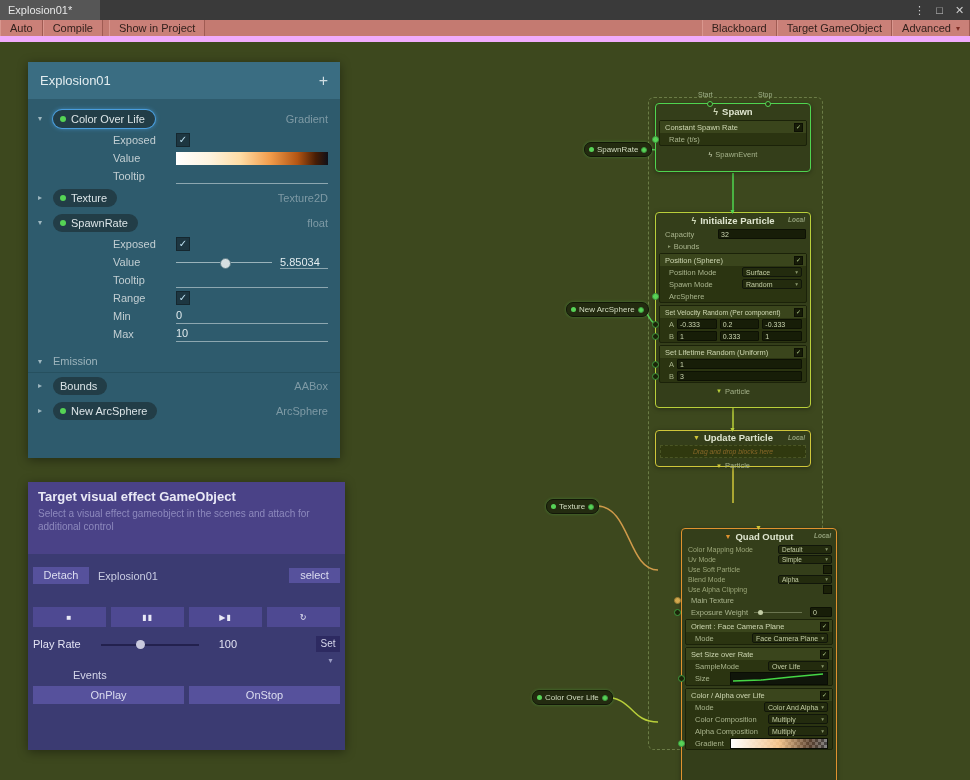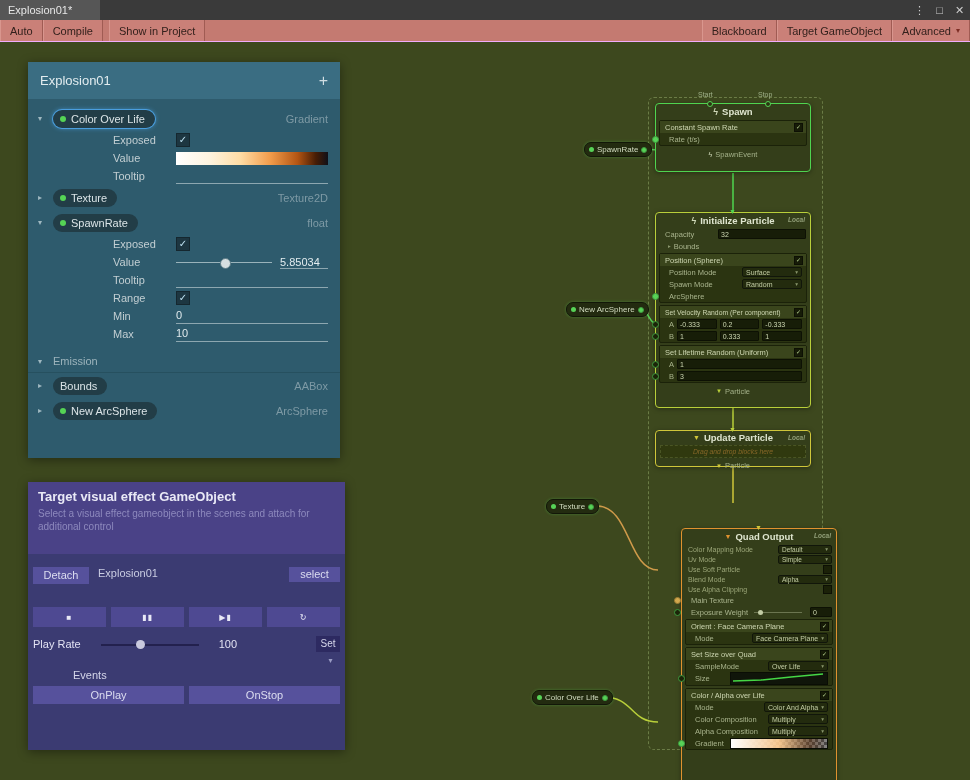--- a/index.html
+++ b/index.html
@@ -9,21 +9,21 @@
 
   
   .titlebar{position:absolute;left:0;top:0;width:970px;height:20px;background:#3a3a3a;z-index:20;}
   .doc-tab{position:absolute;left:0;top:0;height:20px;background:#565656;color:#e6e6e6;
            font-size:11px;line-height:20px;padding:0 28px 0 8px;}
   .win-controls{position:absolute;right:3px;top:0;height:20px;display:flex;align-items:center;gap:5px;}
   .win-btn{width:15px;height:16px;color:#cdcdcd;font-size:11px;line-height:16px;text-align:center;cursor:default;}
 
   
   .vfx-toolbar{position:absolute;left:0;top:20px;width:970px;height:22px;background:#c47a71;
-           border-bottom:1px solid #f0abfc;display:flex;align-items:stretch;z-index:20;box-sizing:border-box;}
+           border-bottom:6px solid #f0abfc;display:flex;align-items:stretch;z-index:20;box-sizing:border-box;}
   .tb-btn{display:flex;align-items:center;padding:0 9px;font-size:11px;color:#33201c;
           background:#ca8078;border-right:1px solid #a05b53;border-left:1px solid #d9968e;white-space:nowrap;}
   .tb-gap{width:6px;}
   .tb-spacer{flex:1;}
   .tb-arrow{margin-left:5px;font-size:8px;color:#7e2d24;}
 
   
   .blackboard{position:absolute;left:28px;top:62px;width:312px;height:396px;background:#2e5b6d;
               box-shadow:0 2px 10px rgba(0,0,0,.4);z-index:10;}
   .bb-header{height:37px;background:#3a6d82;display:flex;align-items:center;padding:0 12px;}
@@ -52,21 +52,21 @@
   .num{width:48px;font-size:11px;color:#e2ecef;border-bottom:1px solid #8da7b0;flex-shrink:0;}
   .bb-cat{display:flex;align-items:center;height:22px;padding:0 12px 0 10px;margin-top:7px;
           font-size:11px;color:#9db4bc;border-bottom:1px solid #26505f;}
 
   
   .target{position:absolute;left:28px;top:482px;width:317px;height:268px;background:#3b3b72;
           box-shadow:0 2px 10px rgba(0,0,0,.4);z-index:10;}
   .tp-header{background:#4a4287;padding:7px 10px 21px;}
   .tp-title{font-size:13px;font-weight:bold;color:#e9e9f6;}
   .tp-sub{margin-top:3px;font-size:10px;line-height:1.3;color:#8d89bd;}
-  .tp-row1{display:flex;margin:13px 5px 0;gap:9px;}
+  .tp-row1{display:flex;align-items:center;margin:13px 5px 0;gap:9px;}
   .btn{background:#56519c;color:#dcddf0;font-size:11px;text-align:center;cursor:default;}
   .detach{width:56px;height:17px;line-height:17px;}
   .objname{font-size:11px;color:#c9cce2;flex:1;}
   .selectb{width:51px;height:15px;line-height:15px;}
   .transport{display:flex;gap:5px;margin:23px 5px 0;}
   .t-btn{flex:1;height:20px;background:#4e4992;color:#e8e8f6;font-size:8px;
          display:flex;align-items:center;justify-content:center;letter-spacing:1px;}
   .pr-row{display:flex;align-items:center;margin:9px 5px 0;gap:20px;}
   .pr-label{font-size:11px;color:#e2e2f2;}
   .pr-slider{width:98px;position:relative;height:14px;}
@@ -523,21 +523,21 @@
       <span>Mode</span>
       <span class="ndd">
         <span>Face Camera Plane</span>
         <span class="dda">▾</span>
       </span>
     </div>
   </div>
 
   <div class="block">
     <div class="block-h">
-      <span>Set Size over Quad</span>
+      <span>Set Size over Rate</span>
       <span class="blk-cbx">✓</span>
     </div>
     <div class="nrow">
       <span>SampleMode</span>
       <span class="ndd">
         <span>Over Life</span>
         <span class="dda">▾</span>
       </span>
     </div>
     <div class="nrow">

